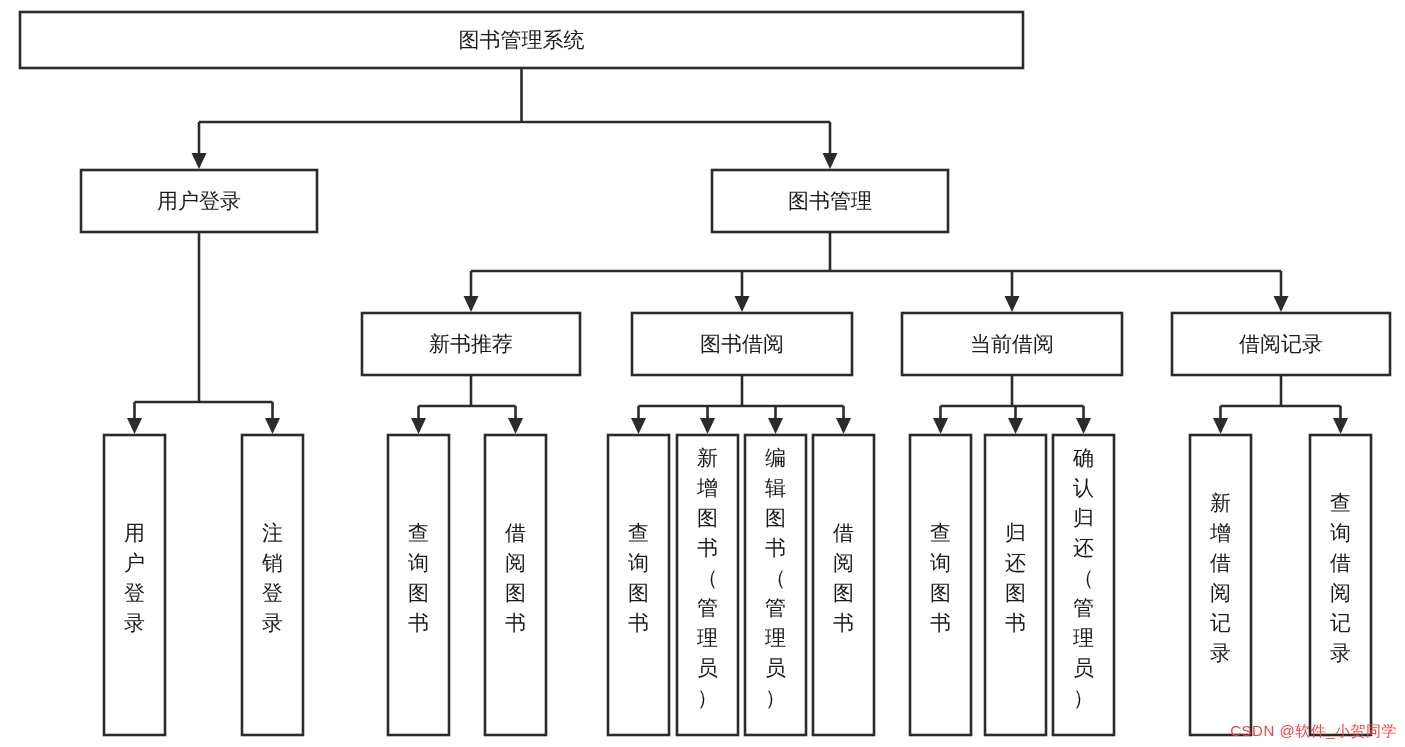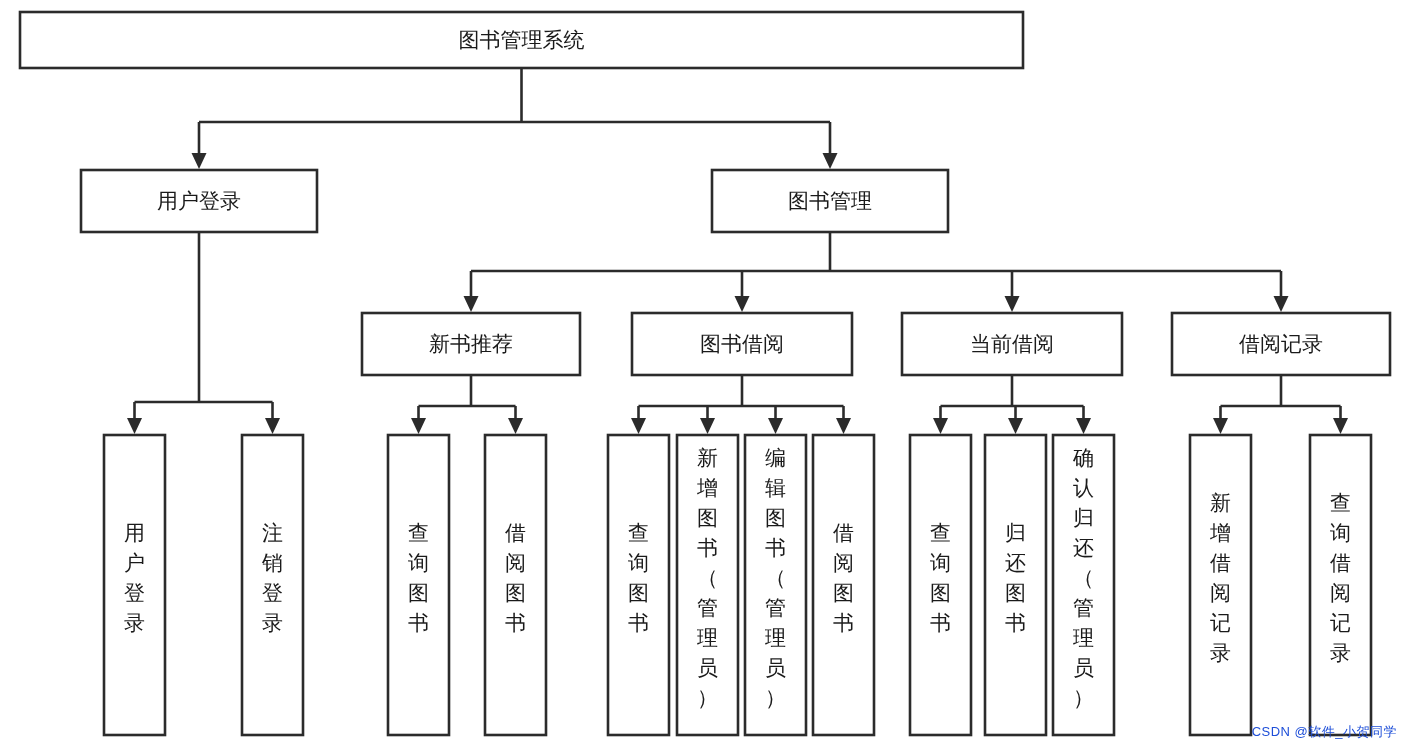--- a/index.html
+++ b/index.html
@@ -53,22 +53,22 @@
     fill: #1a1a1a;
     font-family: "Liberation Sans", "DejaVu Sans", sans-serif;
     font-size: 21px;
     text-anchor: middle;
   }
   .watermark {
     position: absolute;
     right: 8px;
     bottom: 6px;
     font-family: "Liberation Sans", "DejaVu Sans", sans-serif;
-    font-size: 13px;
-    color: #1d4ed8;
+    font-size: 15px;
+    color: #ef4444;
     letter-spacing: 0.5px;
     white-space: nowrap;
     user-select: none;
   }
 </style>
 </head>
 <body>
 
 <div id="diagram-root">
   <svg class="flow" viewBox="0 0 1405 747">

